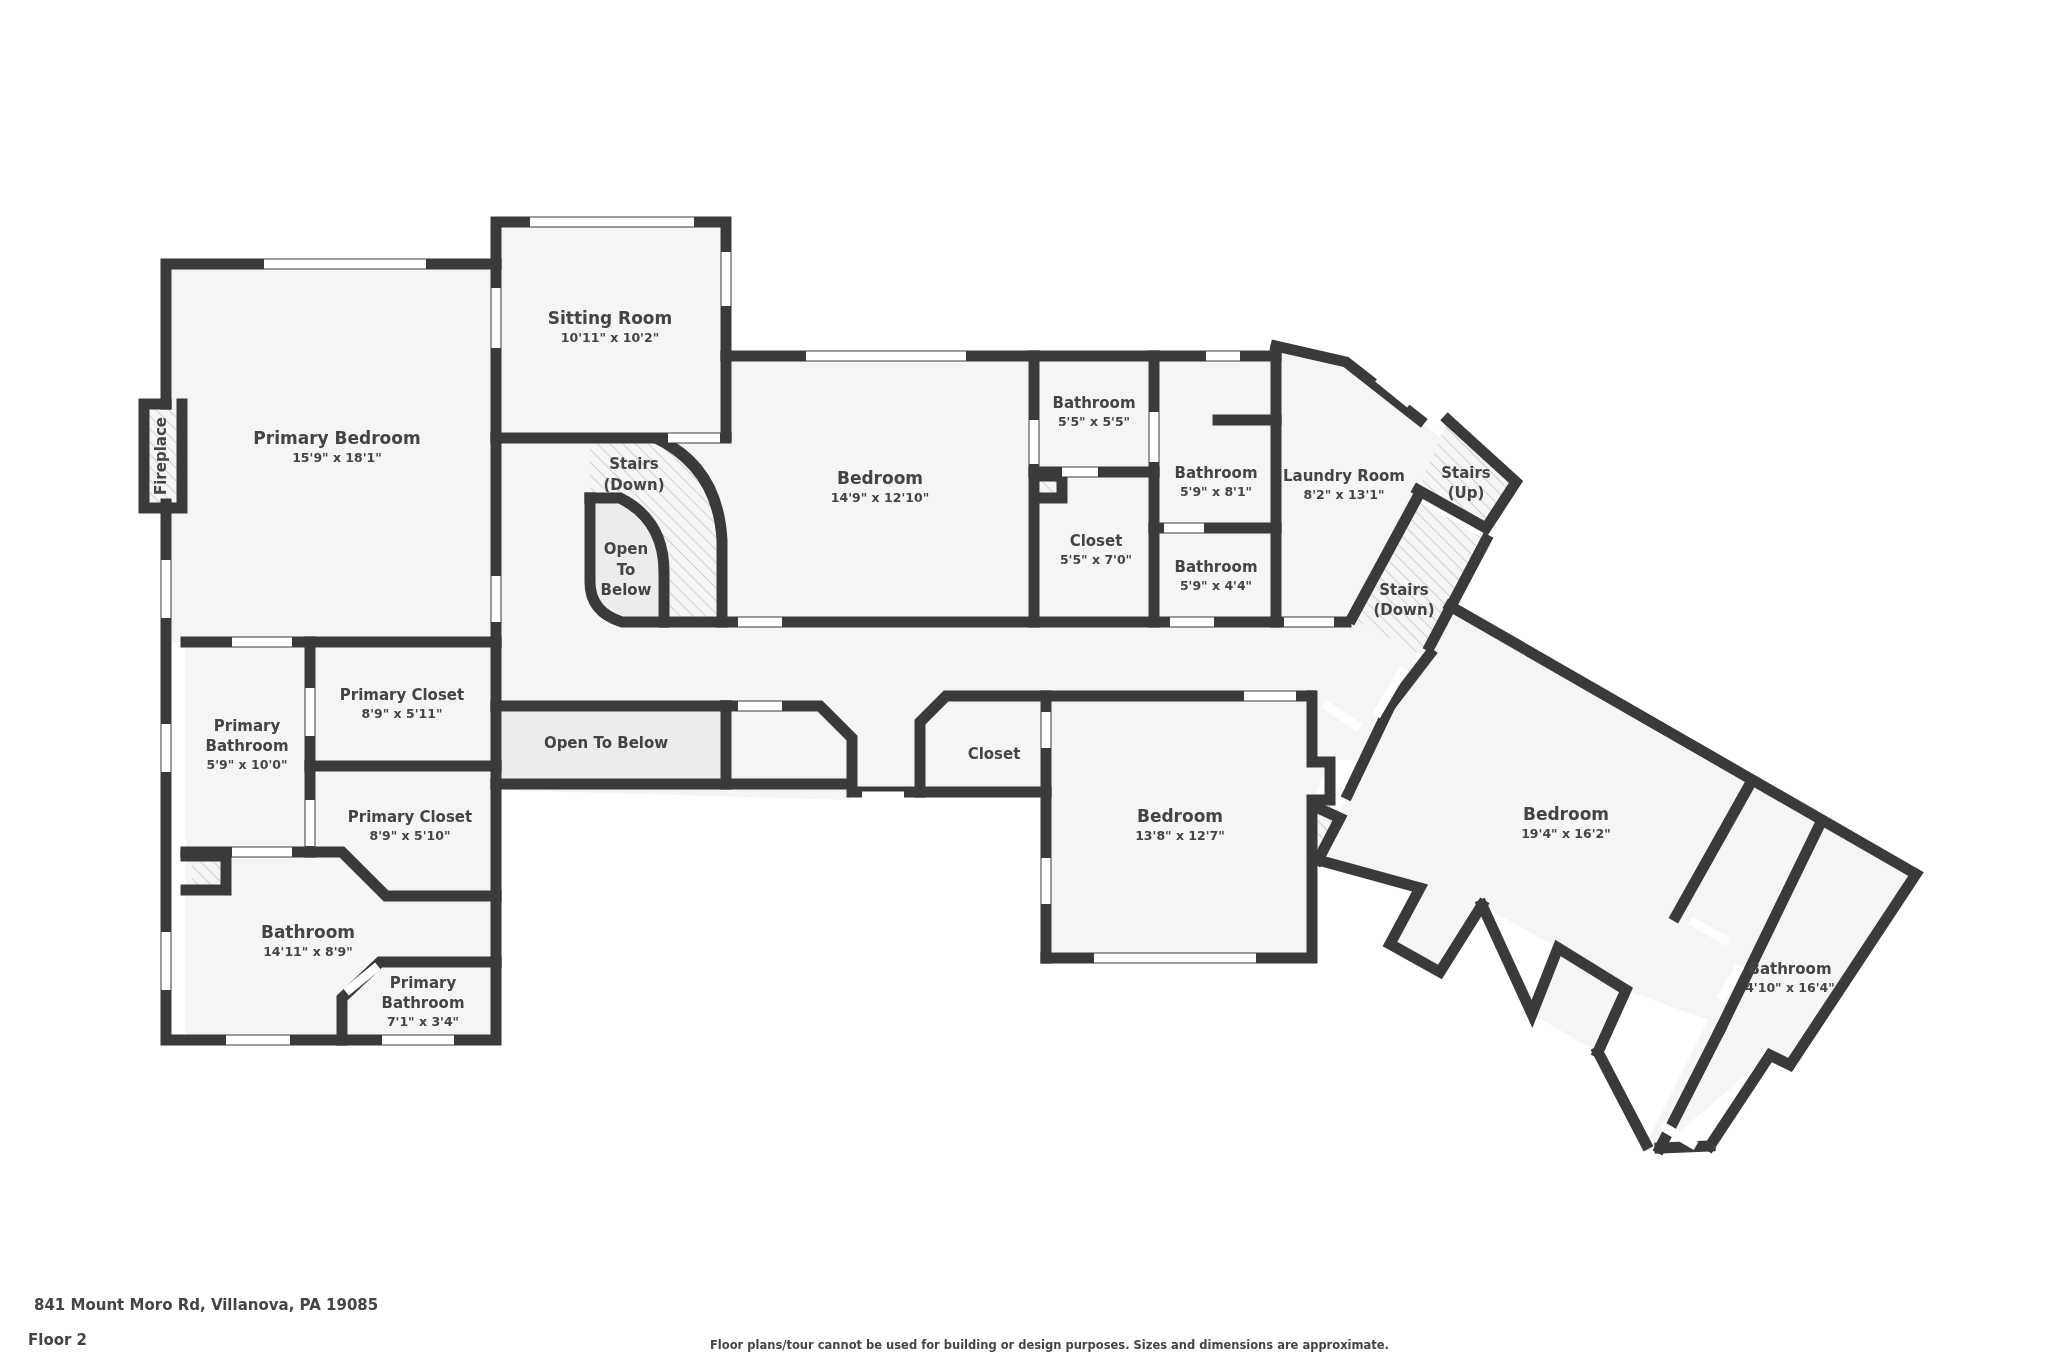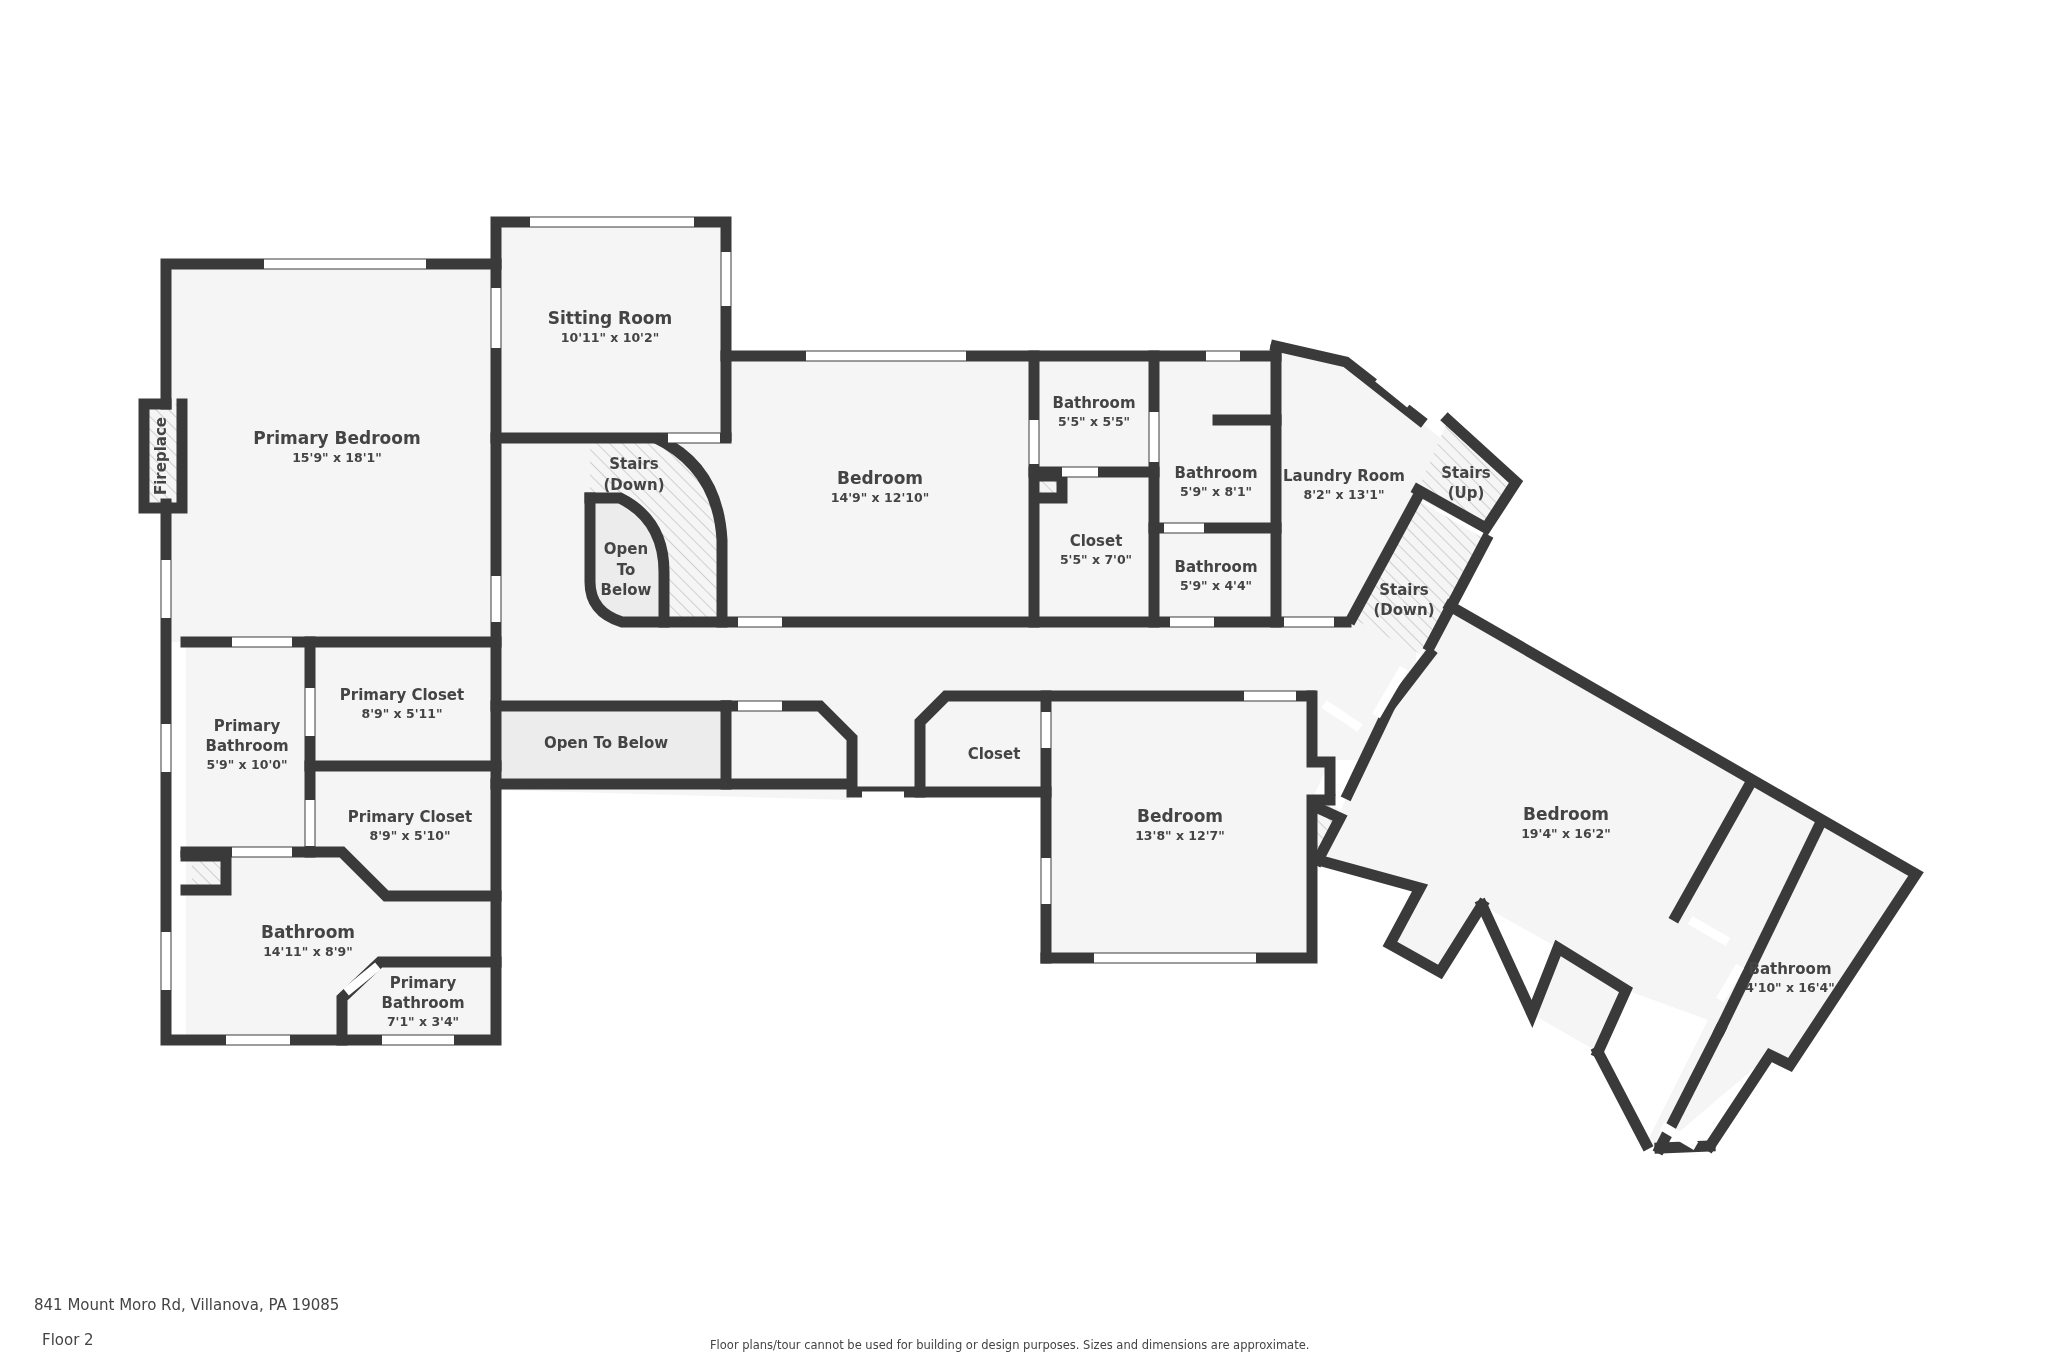--- a/index.html
+++ b/index.html
@@ -5,23 +5,23 @@
   html, body { margin:0; padding:0; background:#ffffff; }
   body { width:2048px; height:1365px; position:relative; overflow:hidden; font-family:"DejaVu Sans", sans-serif; }
   #plan { position:absolute; left:0; top:0; width:2048px; height:1365px; }
   .room { fill:#f5f5f5; }
   .otb { fill:#ececec; }
   .wall { stroke:#3a3a3a; stroke-width:11; fill:none; stroke-linejoin:miter; stroke-linecap:square; }
   .win { stroke:#ffffff; stroke-width:9; stroke-linecap:butt; }
   .hatch { fill:url(#hatch); }
   .lbl { font-family:"DejaVu Sans", sans-serif; font-weight:bold; fill:#444444; text-anchor:middle; font-size:17px; }
   .dim { font-family:"DejaVu Sans", sans-serif; font-weight:bold; fill:#444444; text-anchor:middle; font-size:12.5px; }
-  .footer { position:absolute; color:#444444; font-family:"DejaVu Sans", sans-serif; font-weight:normal; }
+  .footer { position:absolute; color:#444444; font-family:"DejaVu Sans", sans-serif; font-weight:bold; }
   #address { left:34px; top:1296px; font-size:15px; }
-  #floor { left:42px; top:1331px; font-size:15px;text-align:center; }
+  #floor { left:28px; top:1331px; font-size:15px;text-align:center; }
   #disclaimer { left:710px; top:1338px; font-size:11.5px;text-align:center; }
 </style>
 </head>
 <body>
 
 <svg id="plan" viewBox="0 0 2048 1365" xmlns="http://www.w3.org/2000/svg">
   <defs>
     <pattern id="hatch" width="9" height="9" patternUnits="userSpaceOnUse" patternTransform="rotate(-45)">
       <rect width="9" height="9" fill="#f5f5f5"></rect>
       <line x1="0" y1="0" x2="0" y2="9" stroke="#b5b5b5" stroke-width="1.2"></line>

